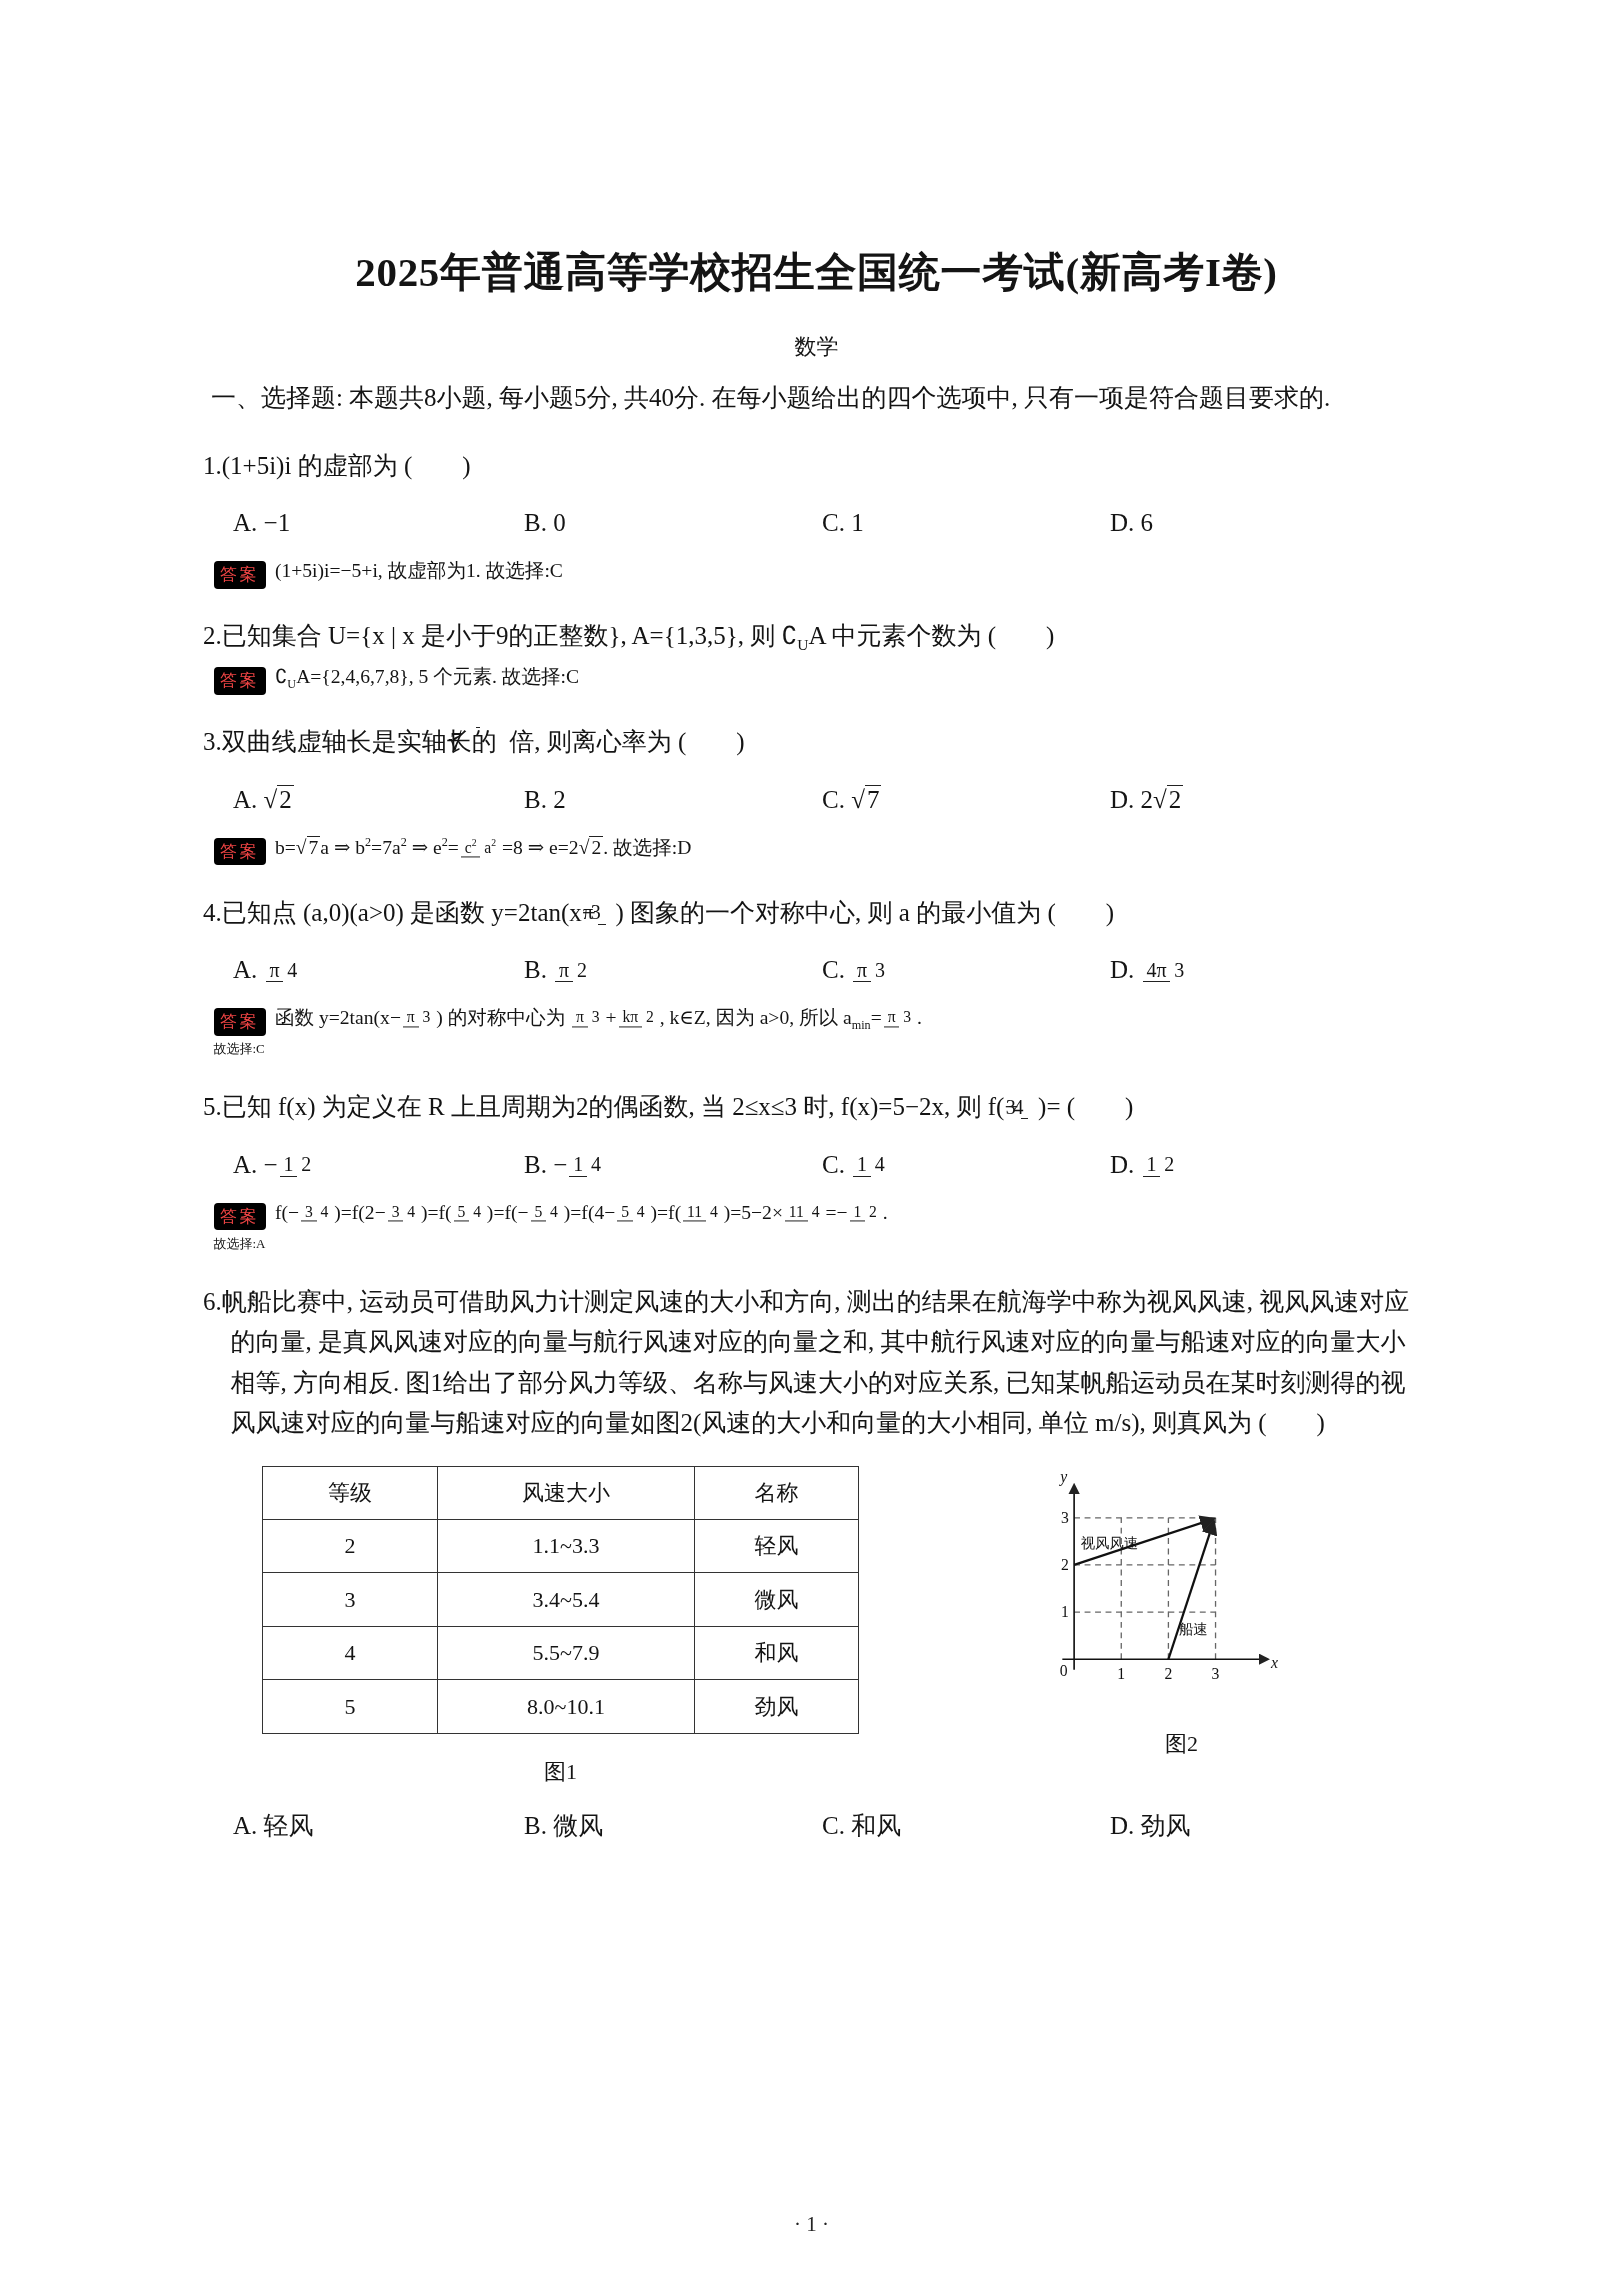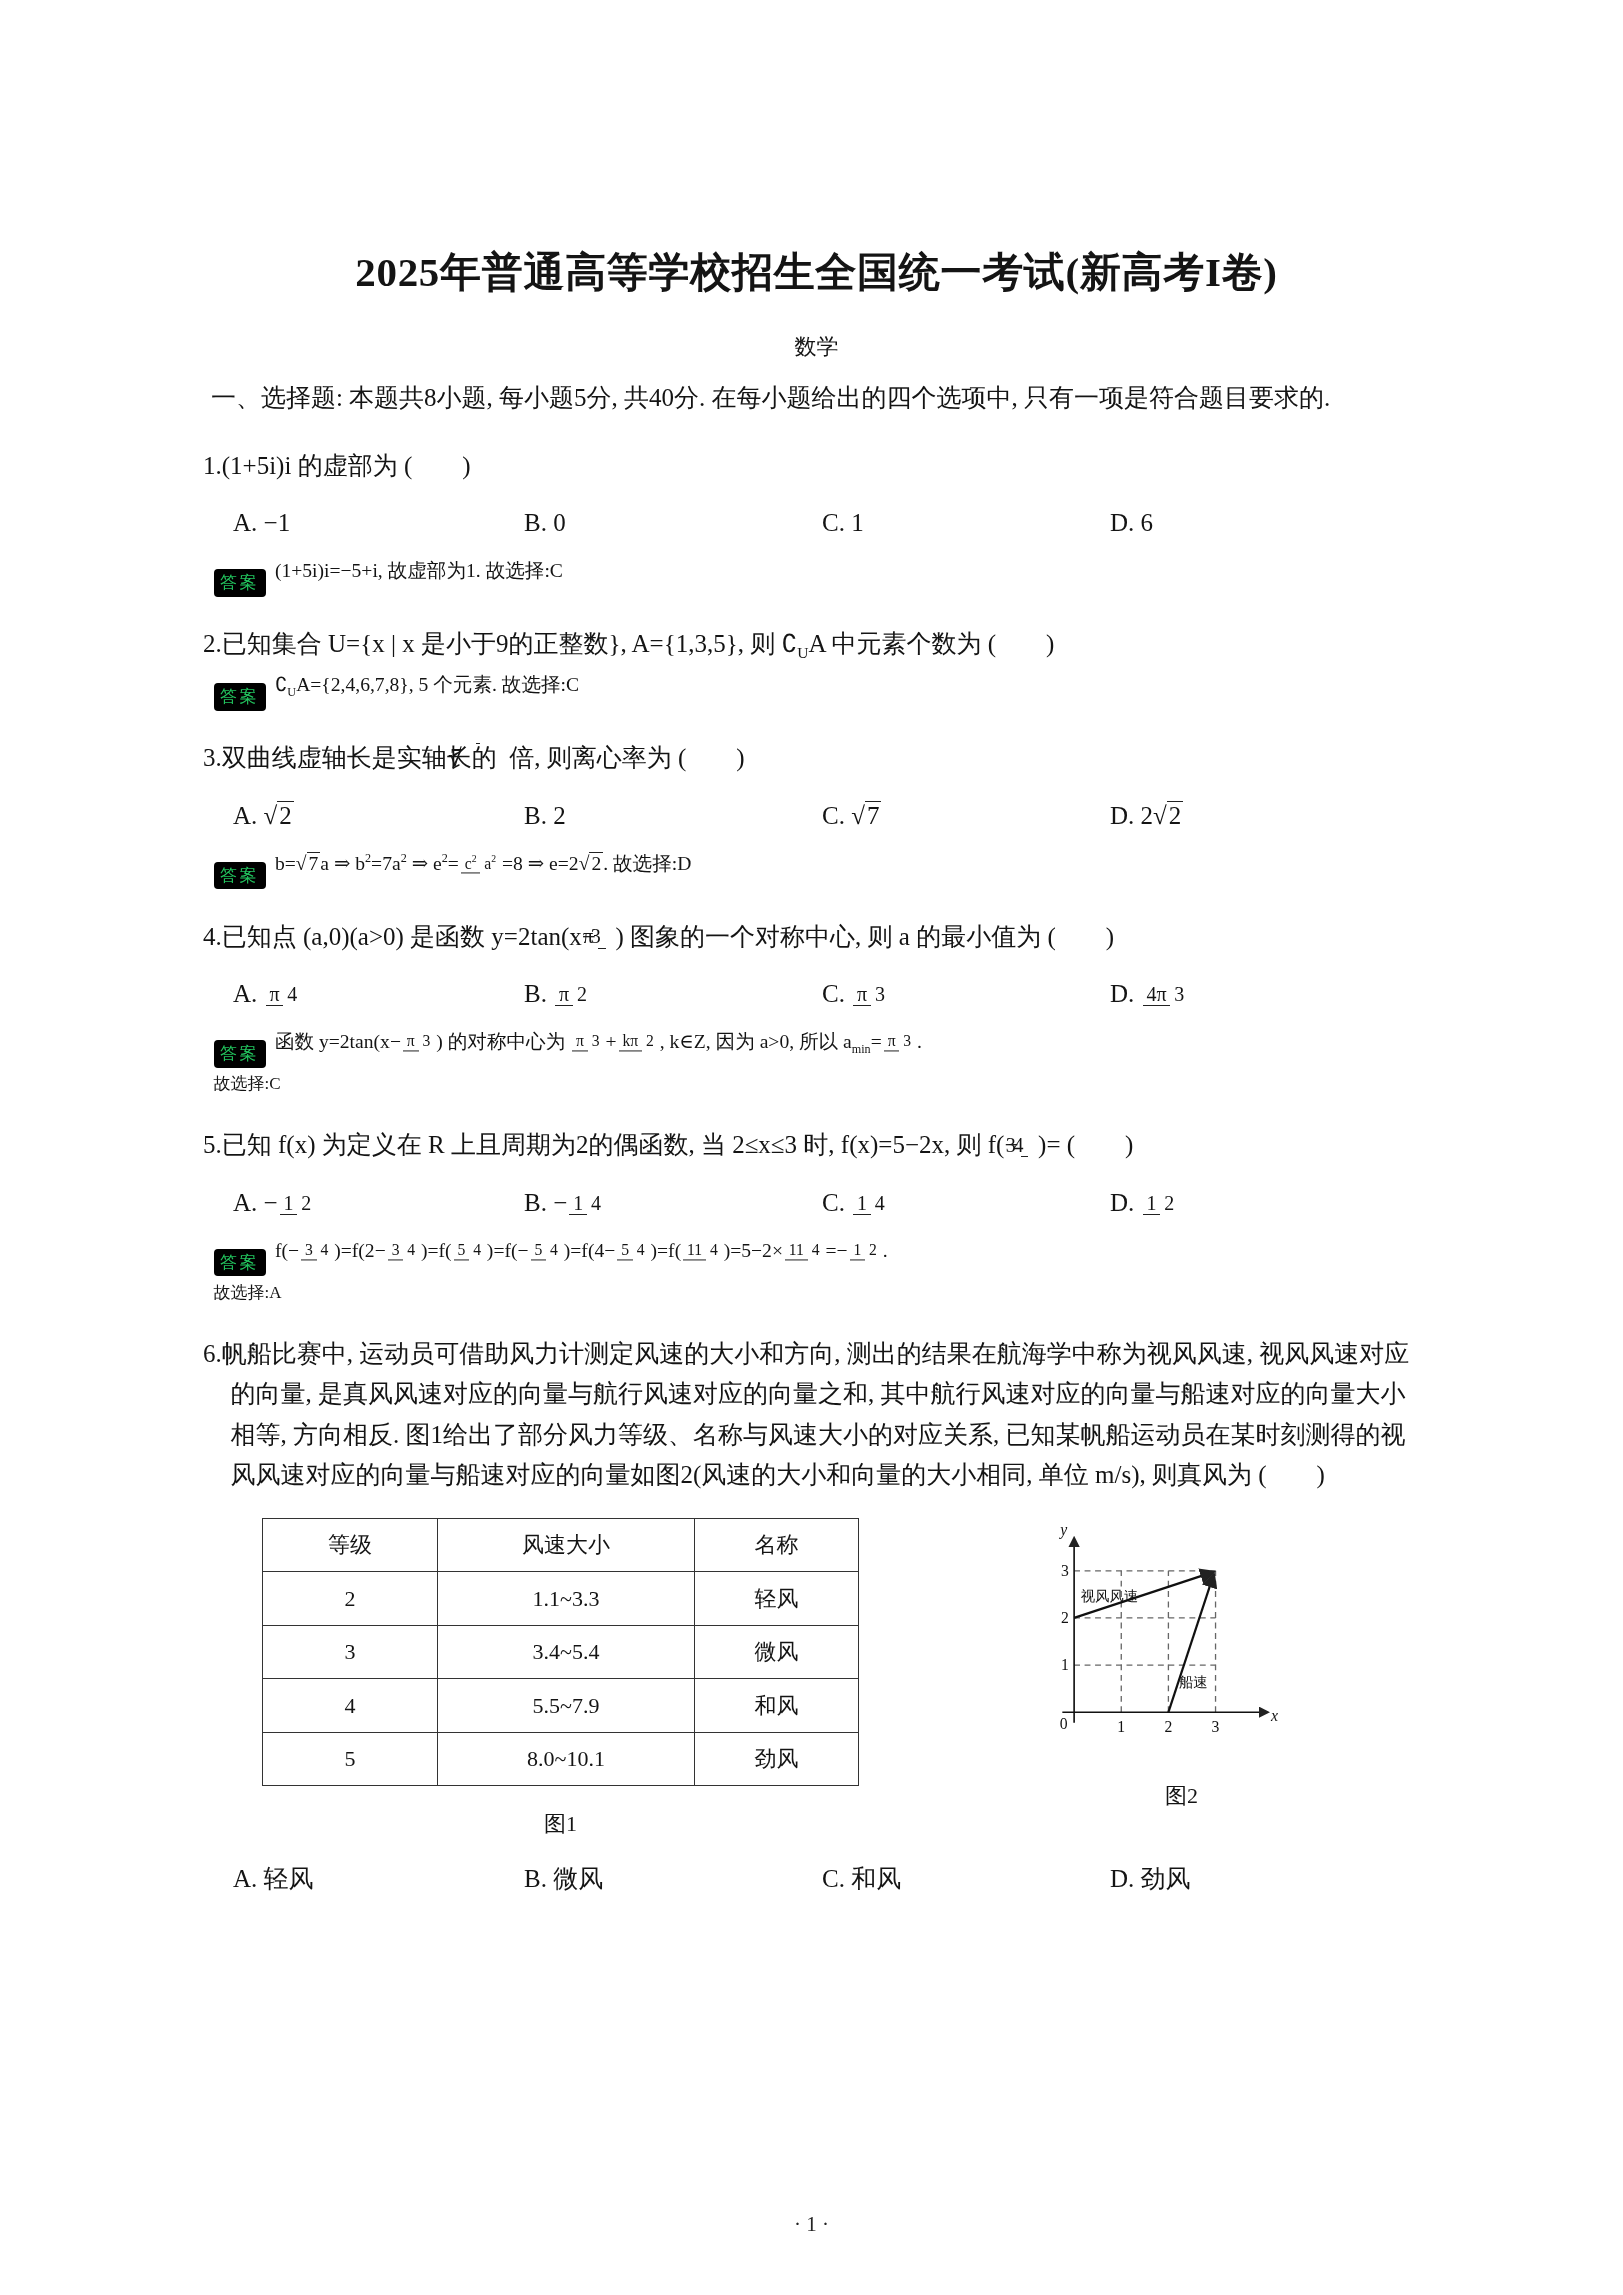--- a/index.html
+++ b/index.html
@@ -11,24 +11,24 @@
   }
   .sheet{position:relative;width:100%;height:100%;padding:241px 193px 0 203px}
   .title{text-align:center;font-weight:bold;font-size:41px;margin:0 0 25px;letter-spacing:0.7px}
   .subject{text-align:center;font-size:22px;margin:0 0 15.7px}
   .intro{margin:0;padding-left:10.5px;text-indent:-2.6px}
   .q{margin-top:27.5px}
   .stem{padding-left:27.5px;text-indent:-27.5px;line-height:1.62}
   .opts{display:grid;grid-template-columns:291px 298px 288px 1fr;padding-left:30px;margin:18.3px 0 13px;align-items:center}
   .opt{white-space:nowrap}
   .ansline{display:flex;gap:9.2px;align-items:flex-start;margin:5.2px 0 0 10.5px;font-size:19.6px;line-height:1.5}
-  .badge{display:inline-block;flex:0 0 auto;background:#000;color:#22c55e;
+  .badge{display:inline-block;flex:0 0 auto;background:#000;color:#ef4444;
     font-family:"Liberation Sans","DejaVu Sans",sans-serif;font-size:17px;line-height:1;
-    padding:5.2px 6.5px;border-radius:3.9px;letter-spacing:2.6px;margin-top:13px}
-  .anstail{margin:3.9px 0 0 10.5px;font-size:17px}
+    padding:5.2px 6.5px;border-radius:3.9px;letter-spacing:2.6px;margin-top:5px}
+  .anstail{margin:3.9px 0 0 10.5px;font-size:13px}
   
   sup{font-size:0.62em}
   sub{font-size:0.62em}
   .fr{display:inline-flex;flex-direction:row;vertical-align:middle;text-align:center;
       line-height:1.12;font-size:0.8em;margin:0 2px;transform:translateY(-0.1em)}
   .fr .nu{display:block;border-bottom:1.3px solid #222;padding:0 3.9px}
   .fr .de{display:block;padding:0 3.9px}
   .sq{display:inline-block;white-space:nowrap}
   .sq .rad{display:inline-block}
   .sq .ov{display:inline-block;border-top:1.3px solid #222;padding:0 2px;line-height:1.15}

